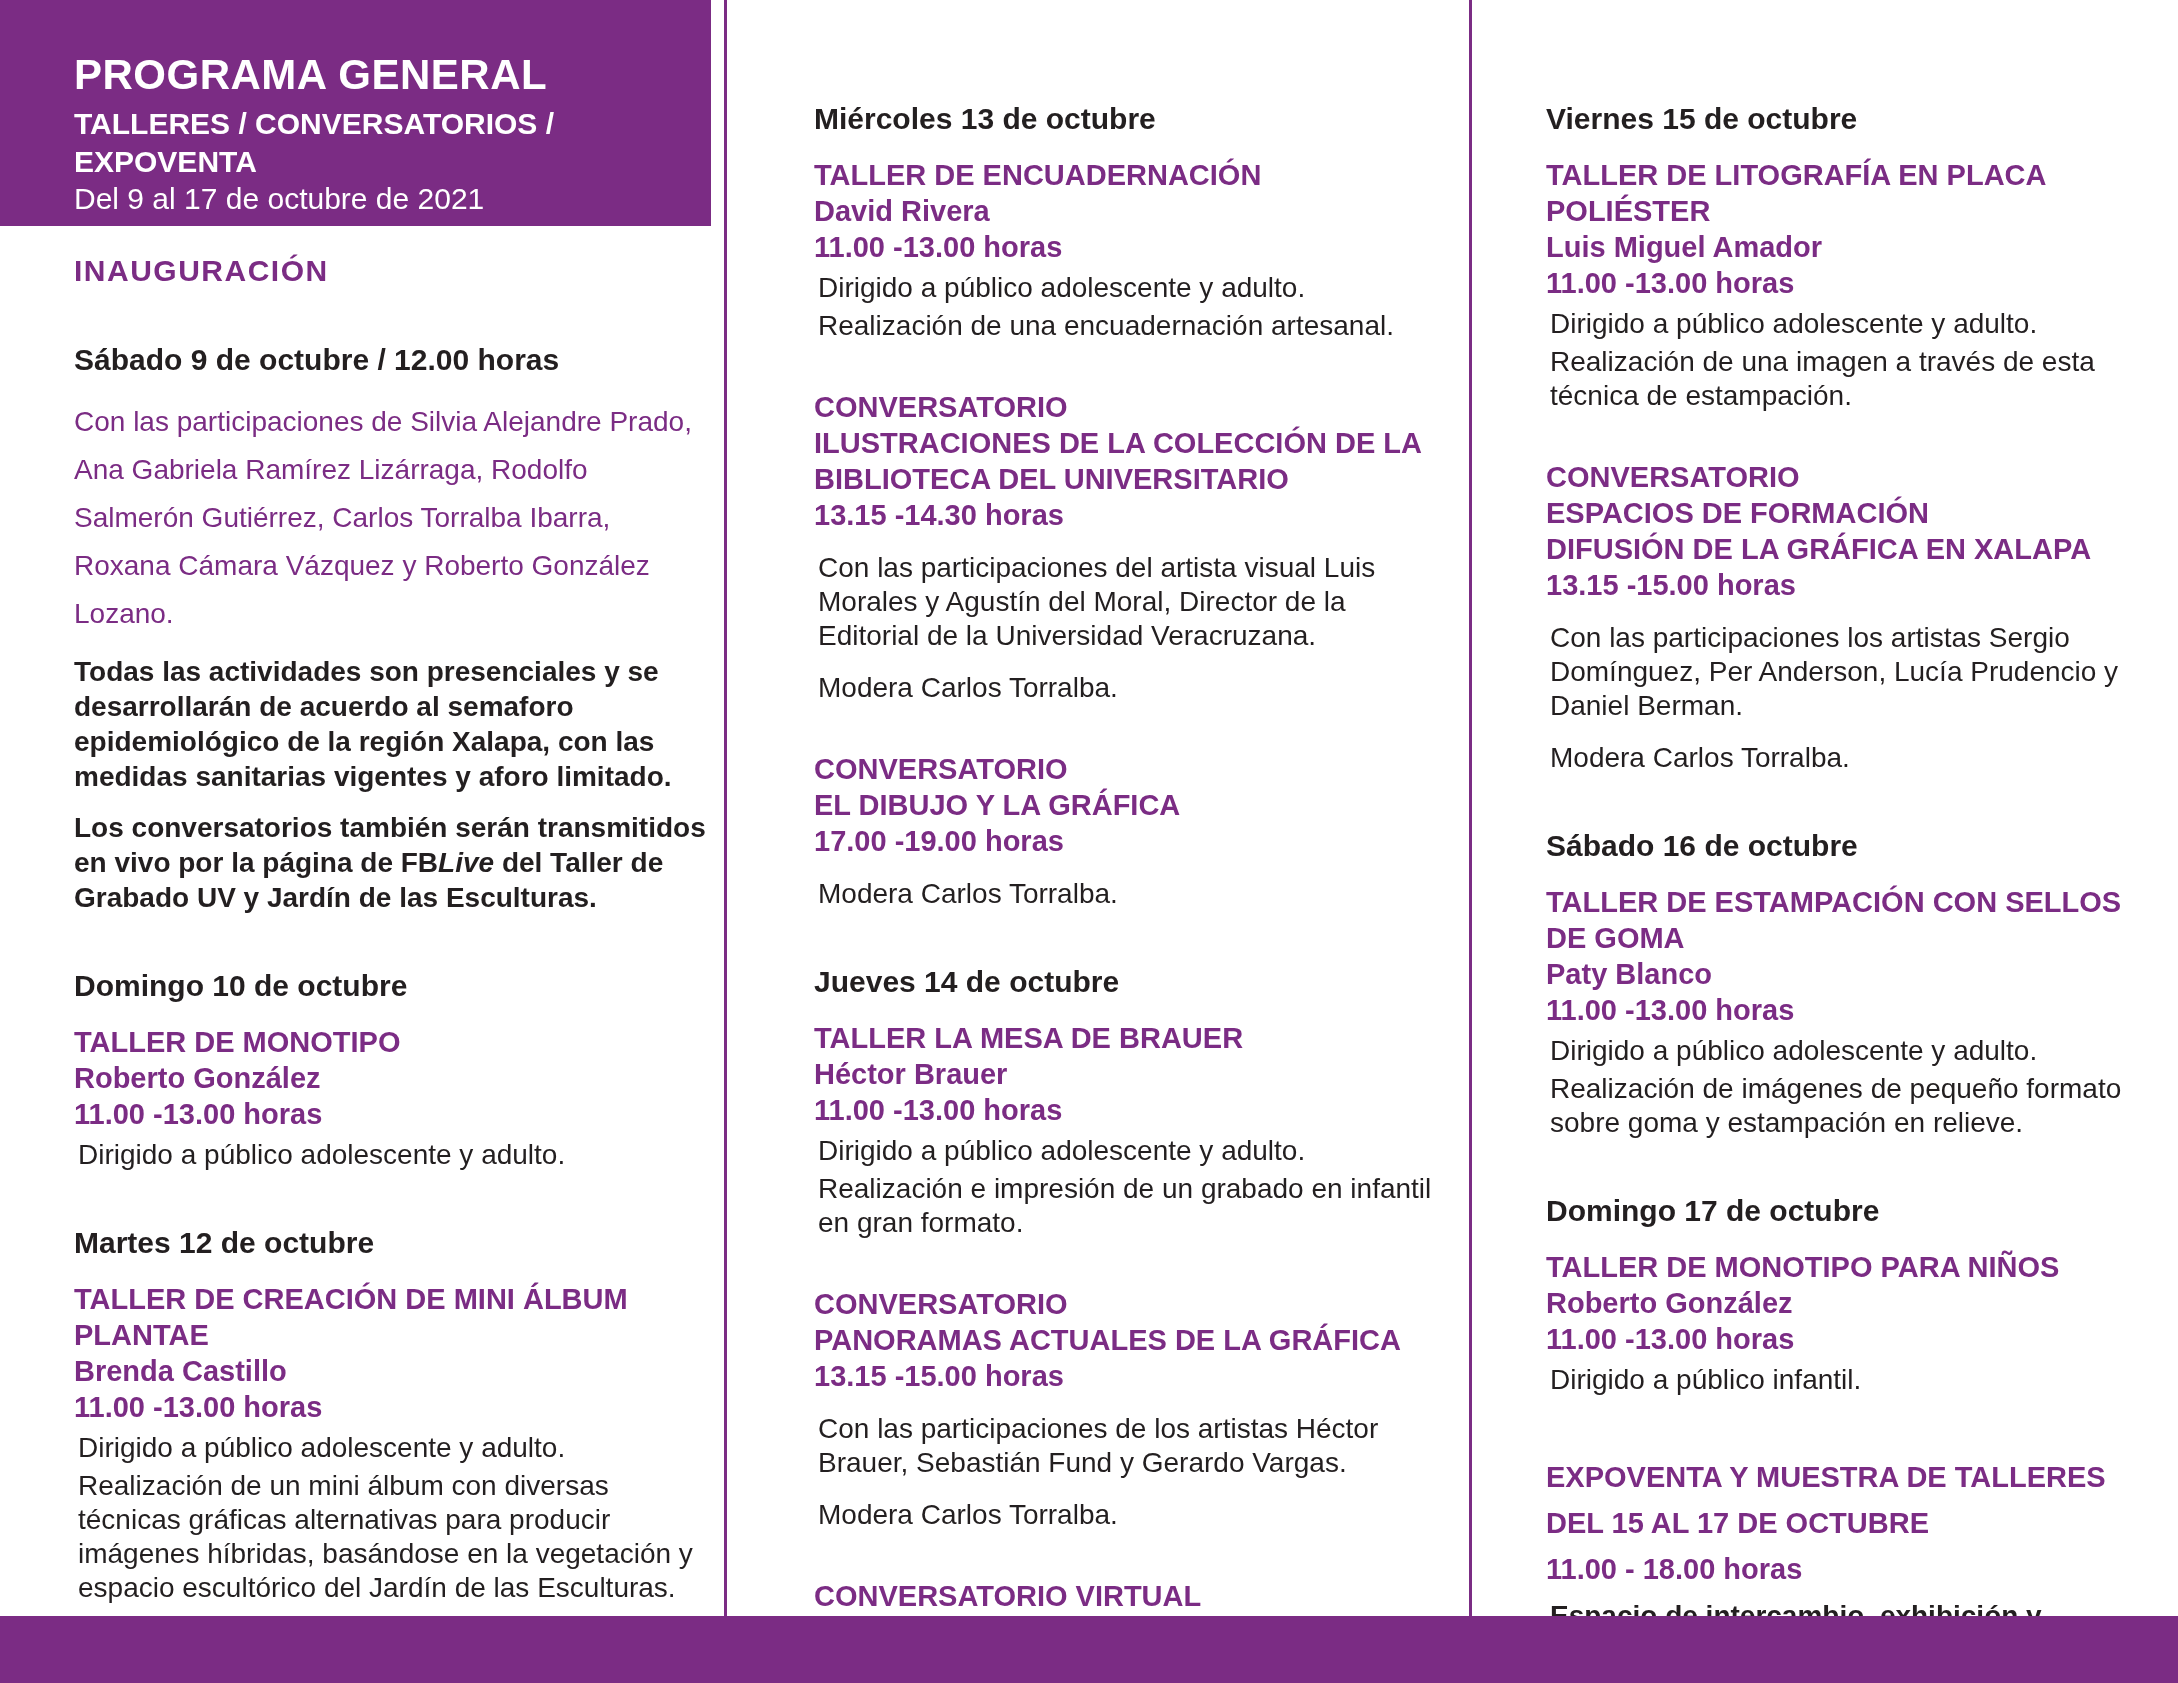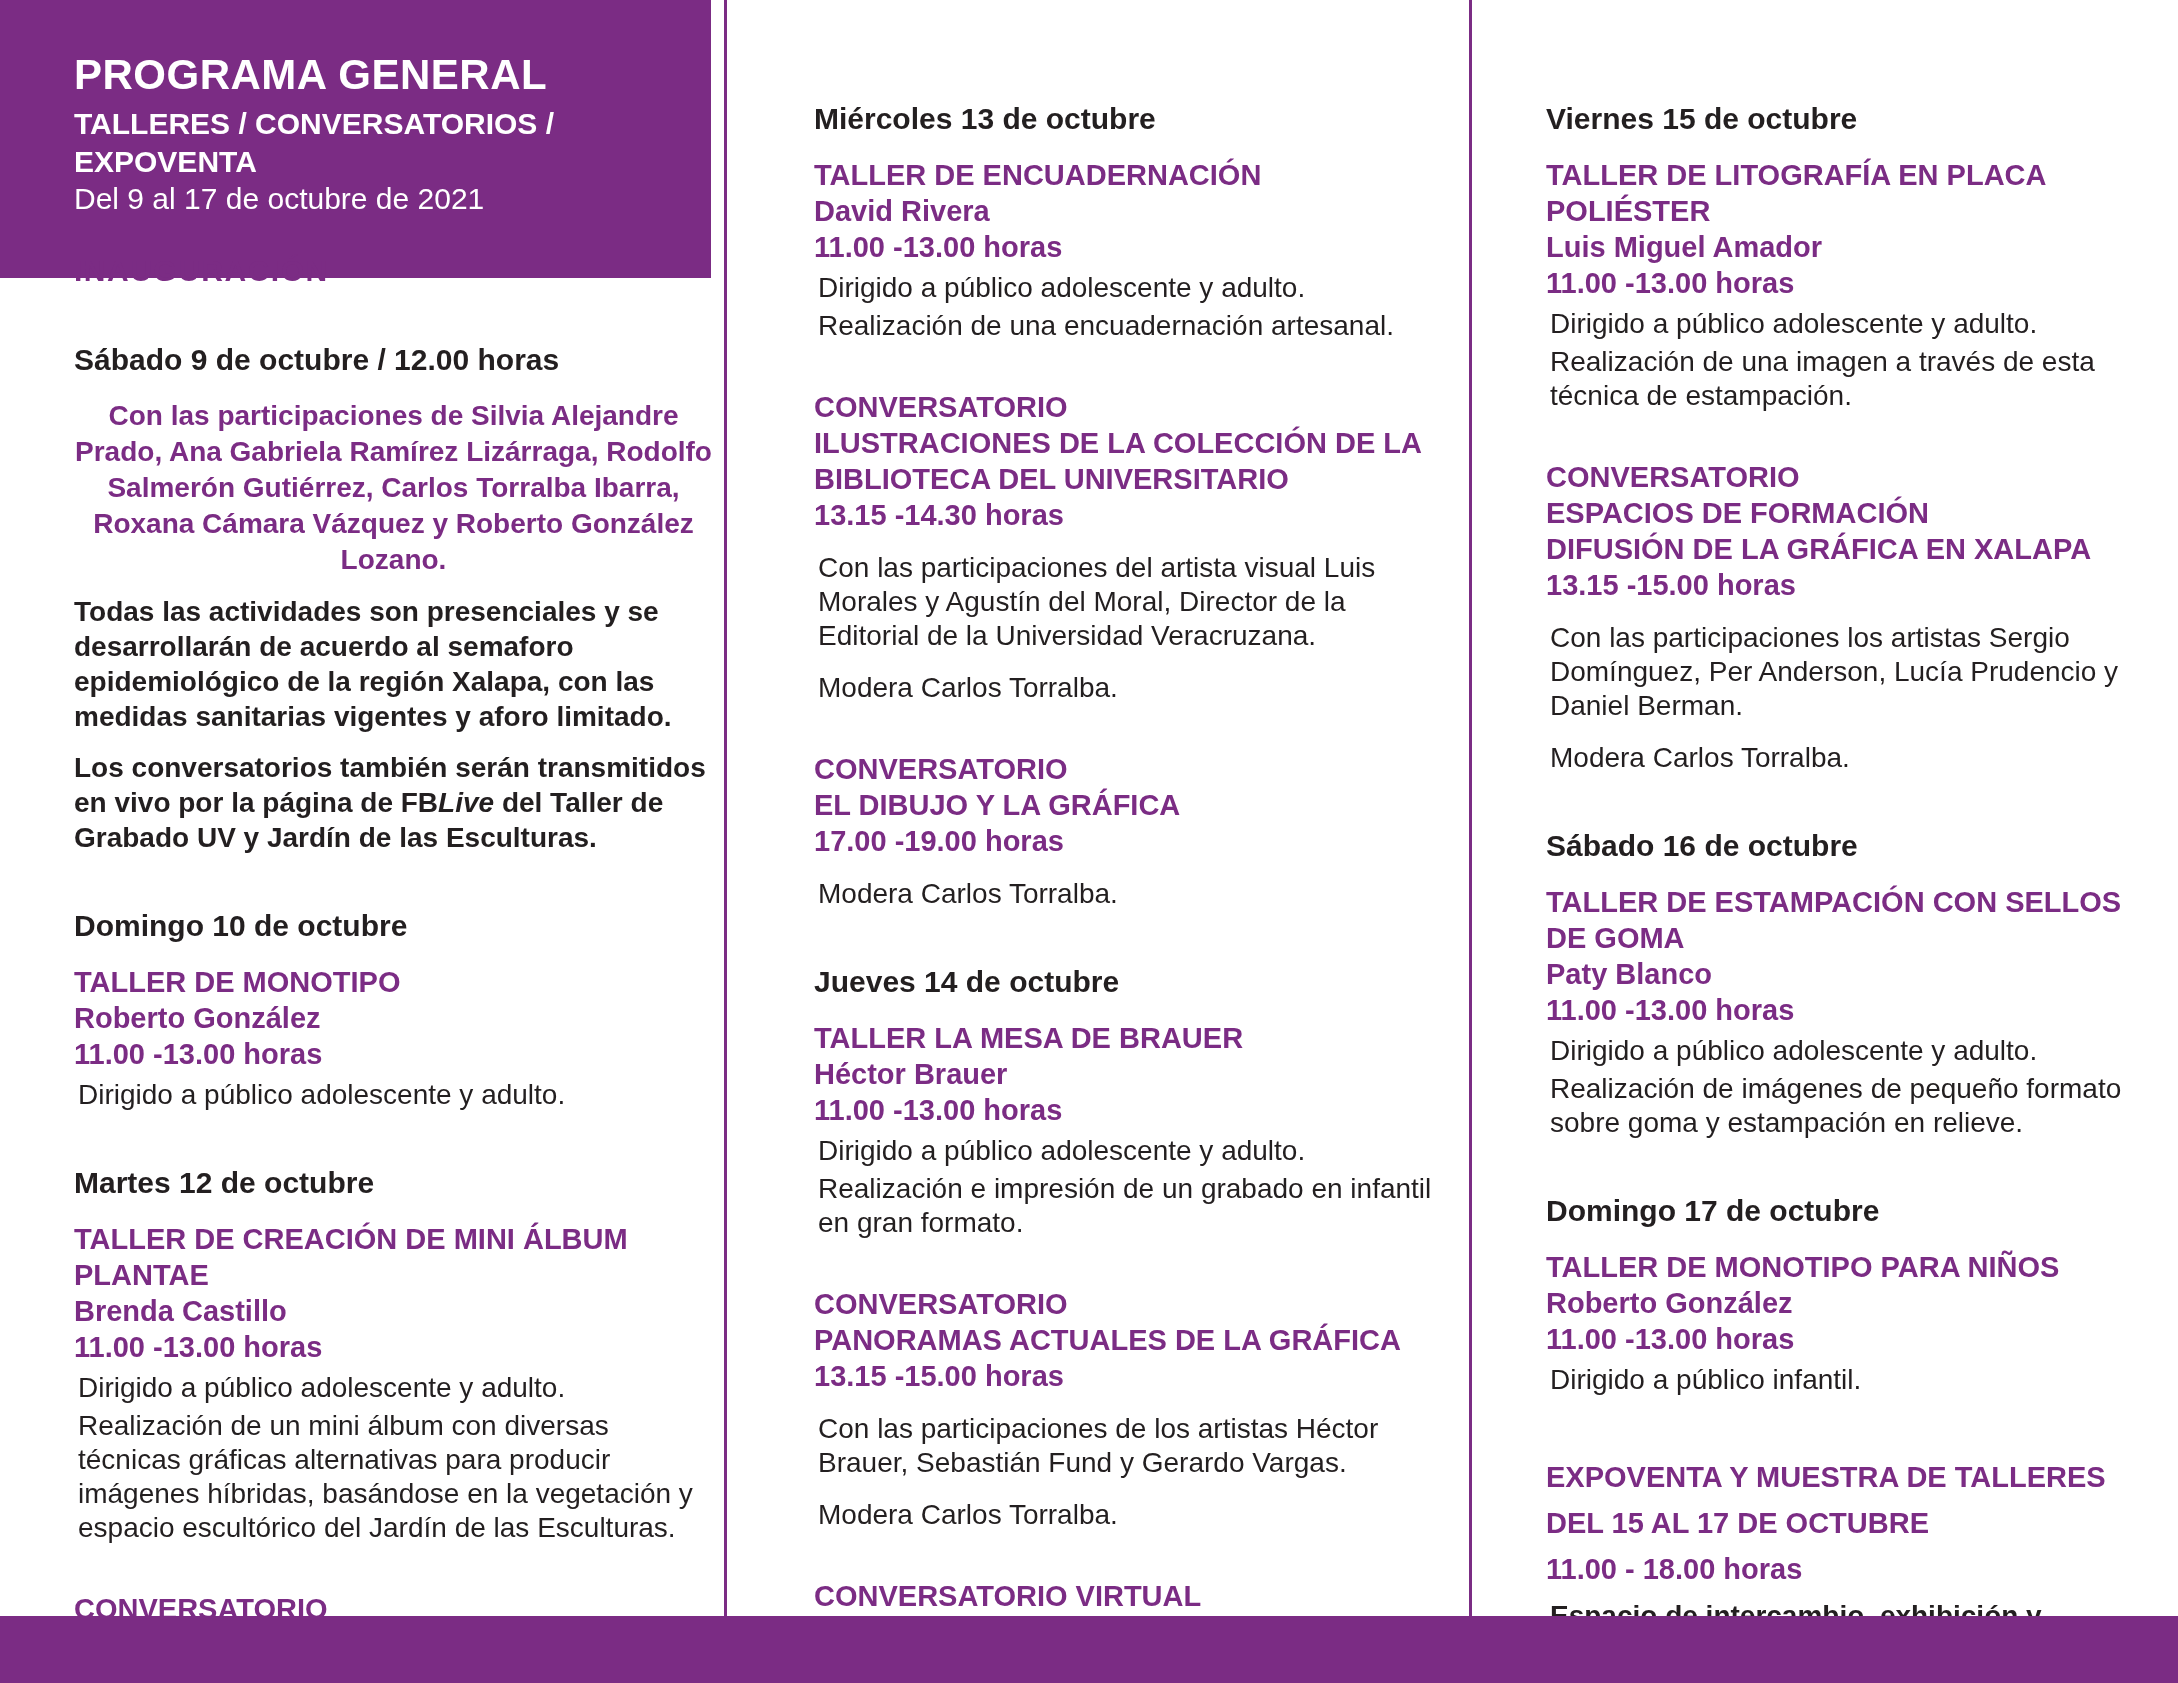--- a/index.html
+++ b/index.html
@@ -11,21 +11,21 @@
   body{
     width:2178px;height:1683px;position:relative;overflow:hidden;
     background:#ffffff;
     font-family:"Liberation Sans","DejaVu Sans",sans-serif;
     color:var(--ink);
     -webkit-font-smoothing:antialiased;
   }
 
   
   .band{
-    position:absolute;left:0;top:0;width:711px;height:278px;
+    position:absolute;left:0;top:0;width:711px;height:226px;
     background:var(--purple);color:#ffffff;
     padding:51px 20px 0 74px;
   }
   .band-title{font-size:42px;font-weight:700;line-height:48px;letter-spacing:0.5px;}
   .band-sub{font-size:30px;font-weight:700;line-height:38px;margin-top:6px;}
   .band-date{font-size:30px;font-weight:400;line-height:36px;}
 
   
   .vline{position:absolute;top:0;width:3px;height:1616px;background:var(--purple);}
   .vline.v1{left:724px;}
@@ -42,21 +42,21 @@
   
   .section-title{
     color:var(--purple);font-size:30px;font-weight:700;
     letter-spacing:1.5px;margin:0 0 26px;line-height:36px;
   }
   .date-heading{
     color:var(--ink);font-size:30px;font-weight:700;
     line-height:36px;margin:53px 0 20px;
   }
   .para{font-size:28px;line-height:35px;margin:16px 0;}
-  .para.purple{color:var(--purple);font-weight:700;line-height:36px;text-align:center;}
+  .para.purple{color:var(--purple);font-weight:400;line-height:48px;}
   .para.bold{font-weight:700;}
 
   .event{margin:0 0 46px;}
   .event-title,.event-time{
     color:var(--purple);font-size:29px;font-weight:700;line-height:36px;
   }
   .event .para.body{margin:4px;line-height:34px;}
   .event .event-time + .para.body{margin-top:6px;}
   .event .para.body.gap{margin-top:18px;}
   .event.spaced{margin-top:57px;}

